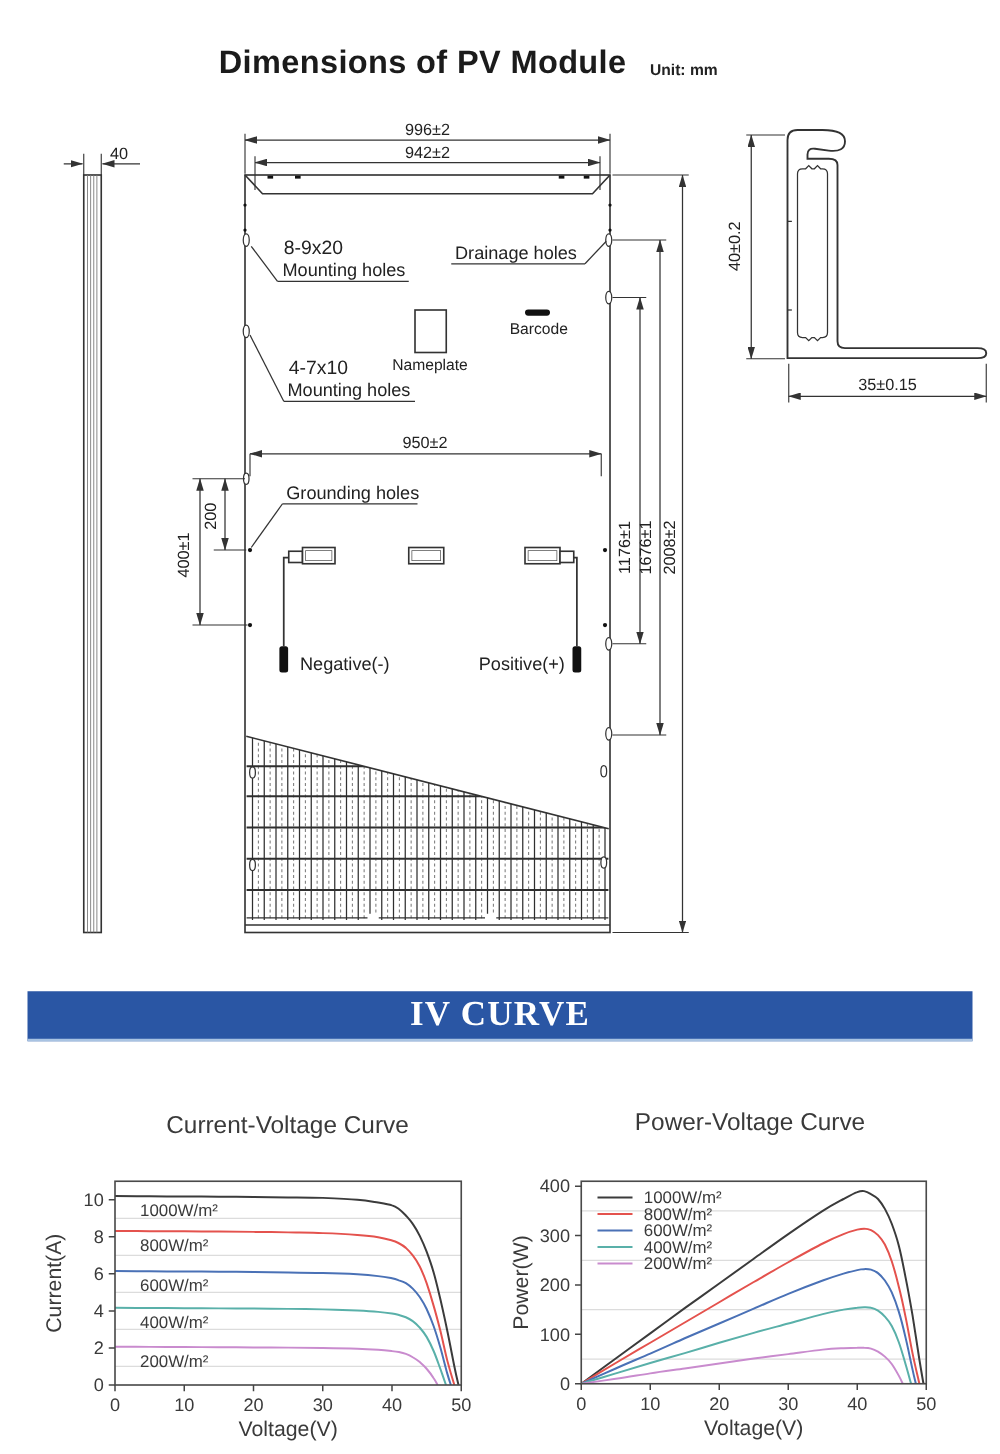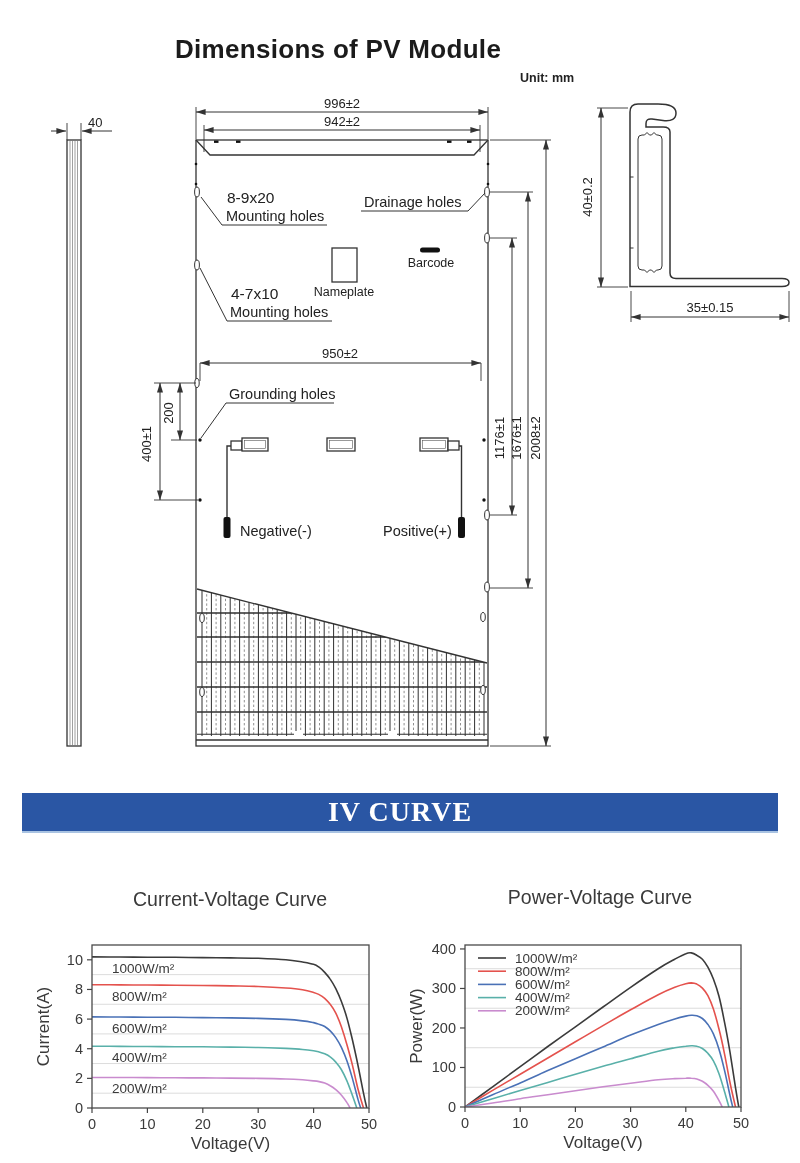--- a/index.html
+++ b/index.html
@@ -1,20 +1,20 @@
 <!DOCTYPE html>
 <html><head>
 <meta charset="utf-8">
 <style>
   html,body{margin:0;padding:0;background:#fff;}
   .page{position:relative;width:800px;height:1163px;background:#ffffff;
         font-family:"Liberation Sans",sans-serif;overflow:hidden;}
   .title{position:absolute;left:175px;top:34px;font-size:26px;font-weight:bold;
          color:#1b1b1b;letter-spacing:.3px;}
-  .unit{position:absolute;left:520px;top:49px;font-size:12.5px;color:#222;font-weight:bold;margin-top:22px;}
+  .unit{position:absolute;left:520px;top:49px;font-size:12.5px;color:#222;font-weight:bold;}
   .banner{position:absolute;left:22px;top:793px;width:756px;height:38px;
           display:flex;align-items:center;justify-content:center;
           border-bottom:2px solid #a9c3e2;}
   .banner span{color:#fff;font-size:28px;font-weight:bold;letter-spacing:1px;}
   svg{position:absolute;left:0;}
   svg text{fill:#222;}
   .dimtxt{font-size:13px;}
   .lbl{font-size:14.5px;}
   .lblb{font-size:15.5px;}
   .small{font-size:12.5px;}

